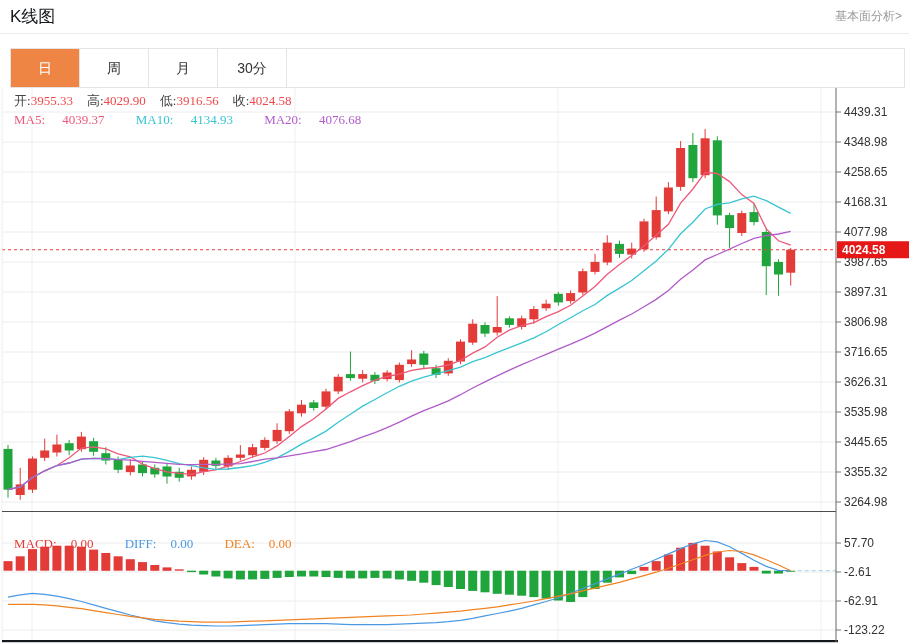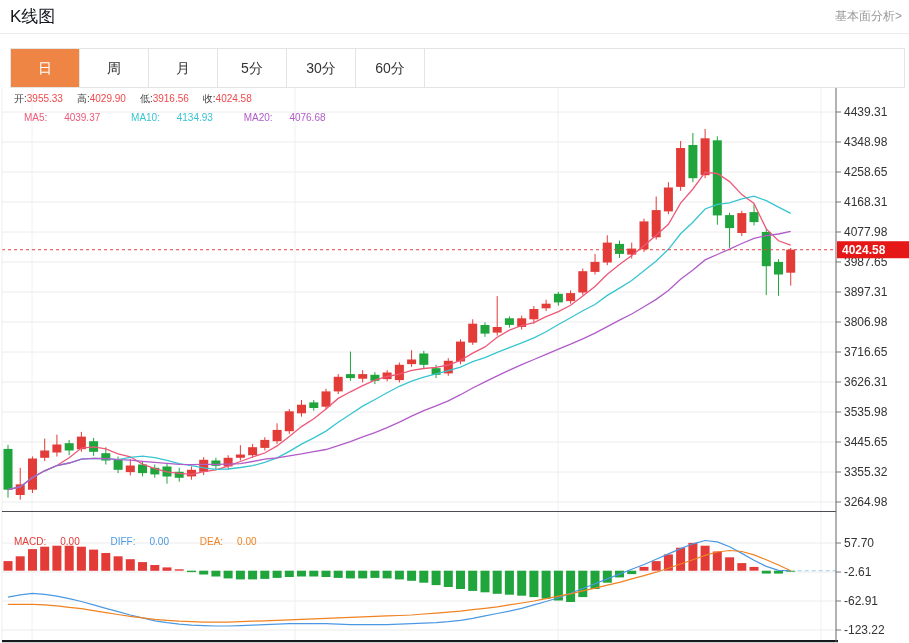--- a/index.html
+++ b/index.html
@@ -14,42 +14,40 @@
     position:absolute;left:10px;right:4px;top:48px;height:40px;
     border:1px solid #e4e4e4;background:#fff;display:flex;box-sizing:border-box;
   }
   .tab{
     width:69px;flex:0 0 69px;text-align:center;line-height:38px;font-size:14px;color:#333;
     border-right:1px solid #e4e4e4;cursor:pointer;box-sizing:border-box;
   }
   .tab.active{background:#ee8544;color:#fff;}
   .tab-filler{flex:1;}
   svg#chart{position:absolute;left:0;top:0;}
-  .readout{position:absolute;font-size:10px;white-space:nowrap;}
+  .readout{position:absolute;font-size:13px;white-space:nowrap;font-family:Liberation Serif, serif;}
   .ohlc-row{left:14px;top:92px;color:#444;}
   .ohlc-row .val{color:#f0494c;margin-right:14px;}
-  .ma-row{left:24px;top:112px;}
+  .ma-row{left:14px;top:112px;}
   .ma-row span{margin-right:14px;}
   .macd-row{left:14px;top:536px;}
   .macd-row span{margin-right:14px;}
 </style>
 </head>
 <body>
 
 <div class="page-title">K线图</div>
 <a class="analysis-link">基本面分析&gt;</a>
 <div class="header-divider"></div>
 
 <div class="tabbar">
   <div class="tab active">日</div>
   <div class="tab">周</div>
   <div class="tab">月</div>
-  <div class="tab">5分</div>
   <div class="tab">30分</div>
-  <div class="tab">60分</div>
   <div class="tab-filler"></div>
 </div>
 
 <svg id="chart" width="909" height="643" viewBox="0 0 909 643">
     <g>
       <line x1="32" y1="88" x2="32" y2="640" stroke="#f0f0f0"></line>
       <line x1="295" y1="88" x2="295" y2="640" stroke="#f0f0f0"></line>
       <line x1="558" y1="88" x2="558" y2="640" stroke="#f0f0f0"></line>
       <line x1="821" y1="88" x2="821" y2="640" stroke="#f0f0f0"></line>
       <line x1="2" y1="112.0" x2="836" y2="112.0" stroke="#ececec"></line>

